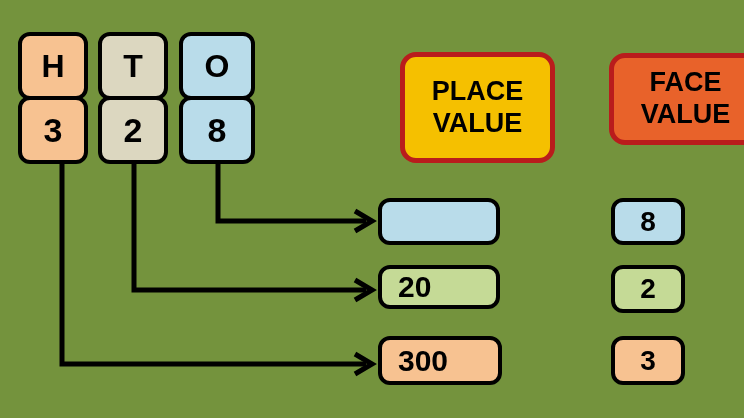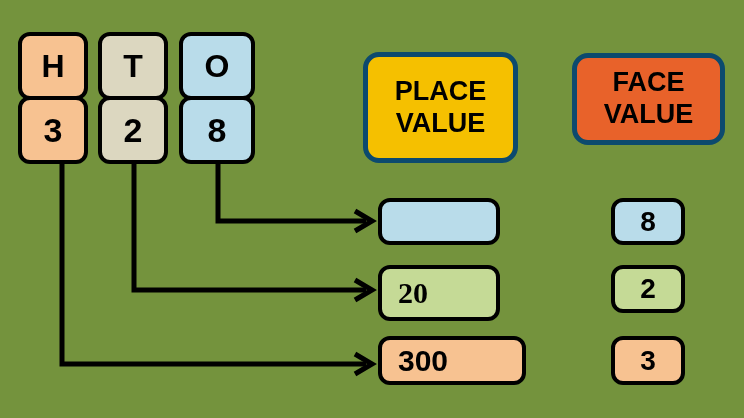--- a/index.html
+++ b/index.html
@@ -29,31 +29,32 @@
   }
   .tile.center { justify-content: center; }
   .tile.left   { justify-content: flex-start; padding-left: 16px; }
 
   .hdr-letter { font-size: 32px; }
   .digit      { font-size: 34px; }
 
   .banner {
     position: absolute;
     box-sizing: border-box;
-    border: 5px solid #0c4a6e;
+    border: 5px solid #b91c1c;
     border-radius: 16px;
     display: flex;
     flex-direction: column;
     align-items: center;
     justify-content: center;
     font-weight: bold;
     font-size: 27px;
     color: #000000;
     line-height: 1.18;
     text-align: center;
+    margin-left: 37px;
   }
   .pv-box { font-size: 30px; }
   .fv-box { font-size: 28px; }
 
   #wires {
     position: absolute;
     left: 0;
     top: 0;
     width: 744px;
     height: 418px;
@@ -103,24 +104,24 @@
     <span>VALUE</span>
   </div>
   <div class="banner" style="left:572px; top:53px; width:153px; height:92px; background:#e8622a;">
     <span>FACE</span>
     <span>VALUE</span>
   </div>
 
   <div class="tile left pv-box" style="left:378px; top:198px; width:122px; height:47px; background:#b9dcea;">
     <span></span>
   </div>
-  <div class="tile left pv-box" style="left:378px; top:265px; width:122px; height:56px; background:#c5da96;font-family:Liberation Serif, serif;">
+  <div class="tile left pv-box" style="left:378px; top:265px; width:122px; height:44px; background:#c5da96;">
     <span>20</span>
   </div>
-  <div class="tile left pv-box" style="left:378px; top:336px; width:148px; height:49px; background:#f7c291;">
+  <div class="tile left pv-box" style="left:378px; top:336px; width:124px; height:49px; background:#f7c291;">
     <span>300</span>
   </div>
 
   <div class="tile center fv-box" style="left:611px; top:198px; width:74px; height:47px; background:#b9dcea;">
     <span>8</span>
   </div>
   <div class="tile center fv-box" style="left:611px; top:265px; width:74px; height:48px; background:#c5da96;">
     <span>2</span>
   </div>
   <div class="tile center fv-box" style="left:611px; top:336px; width:74px; height:49px; background:#f7c291;">

